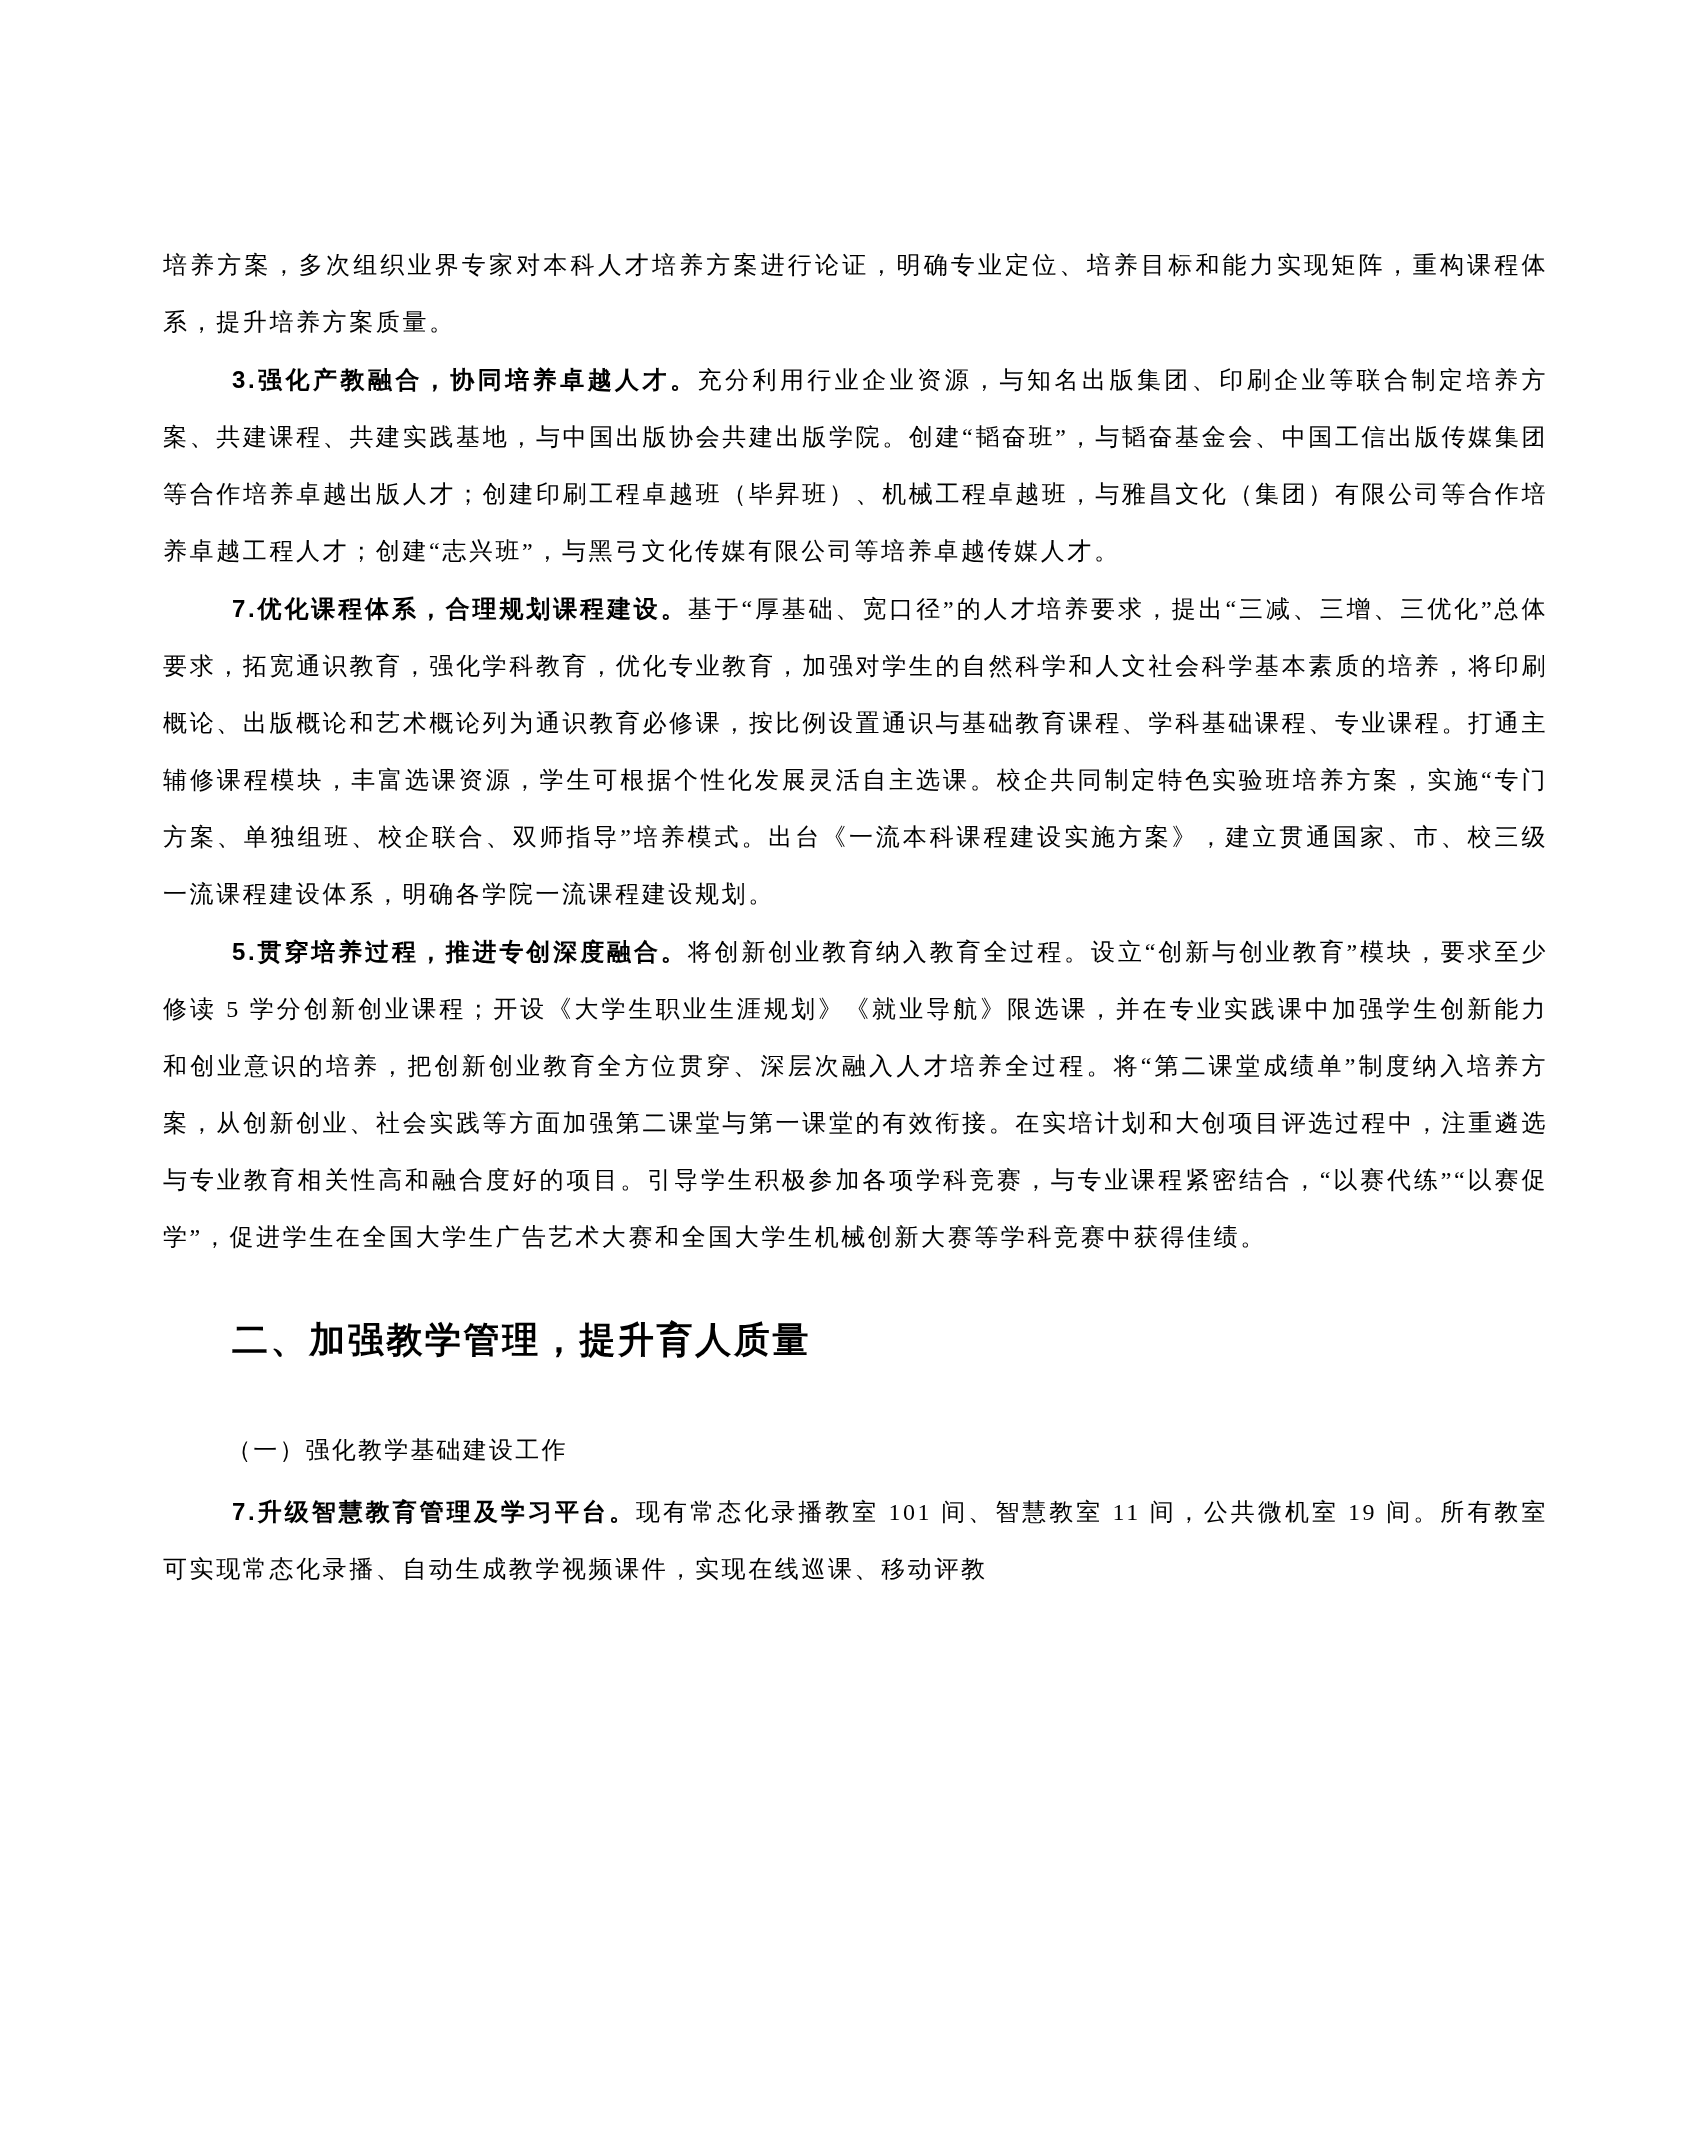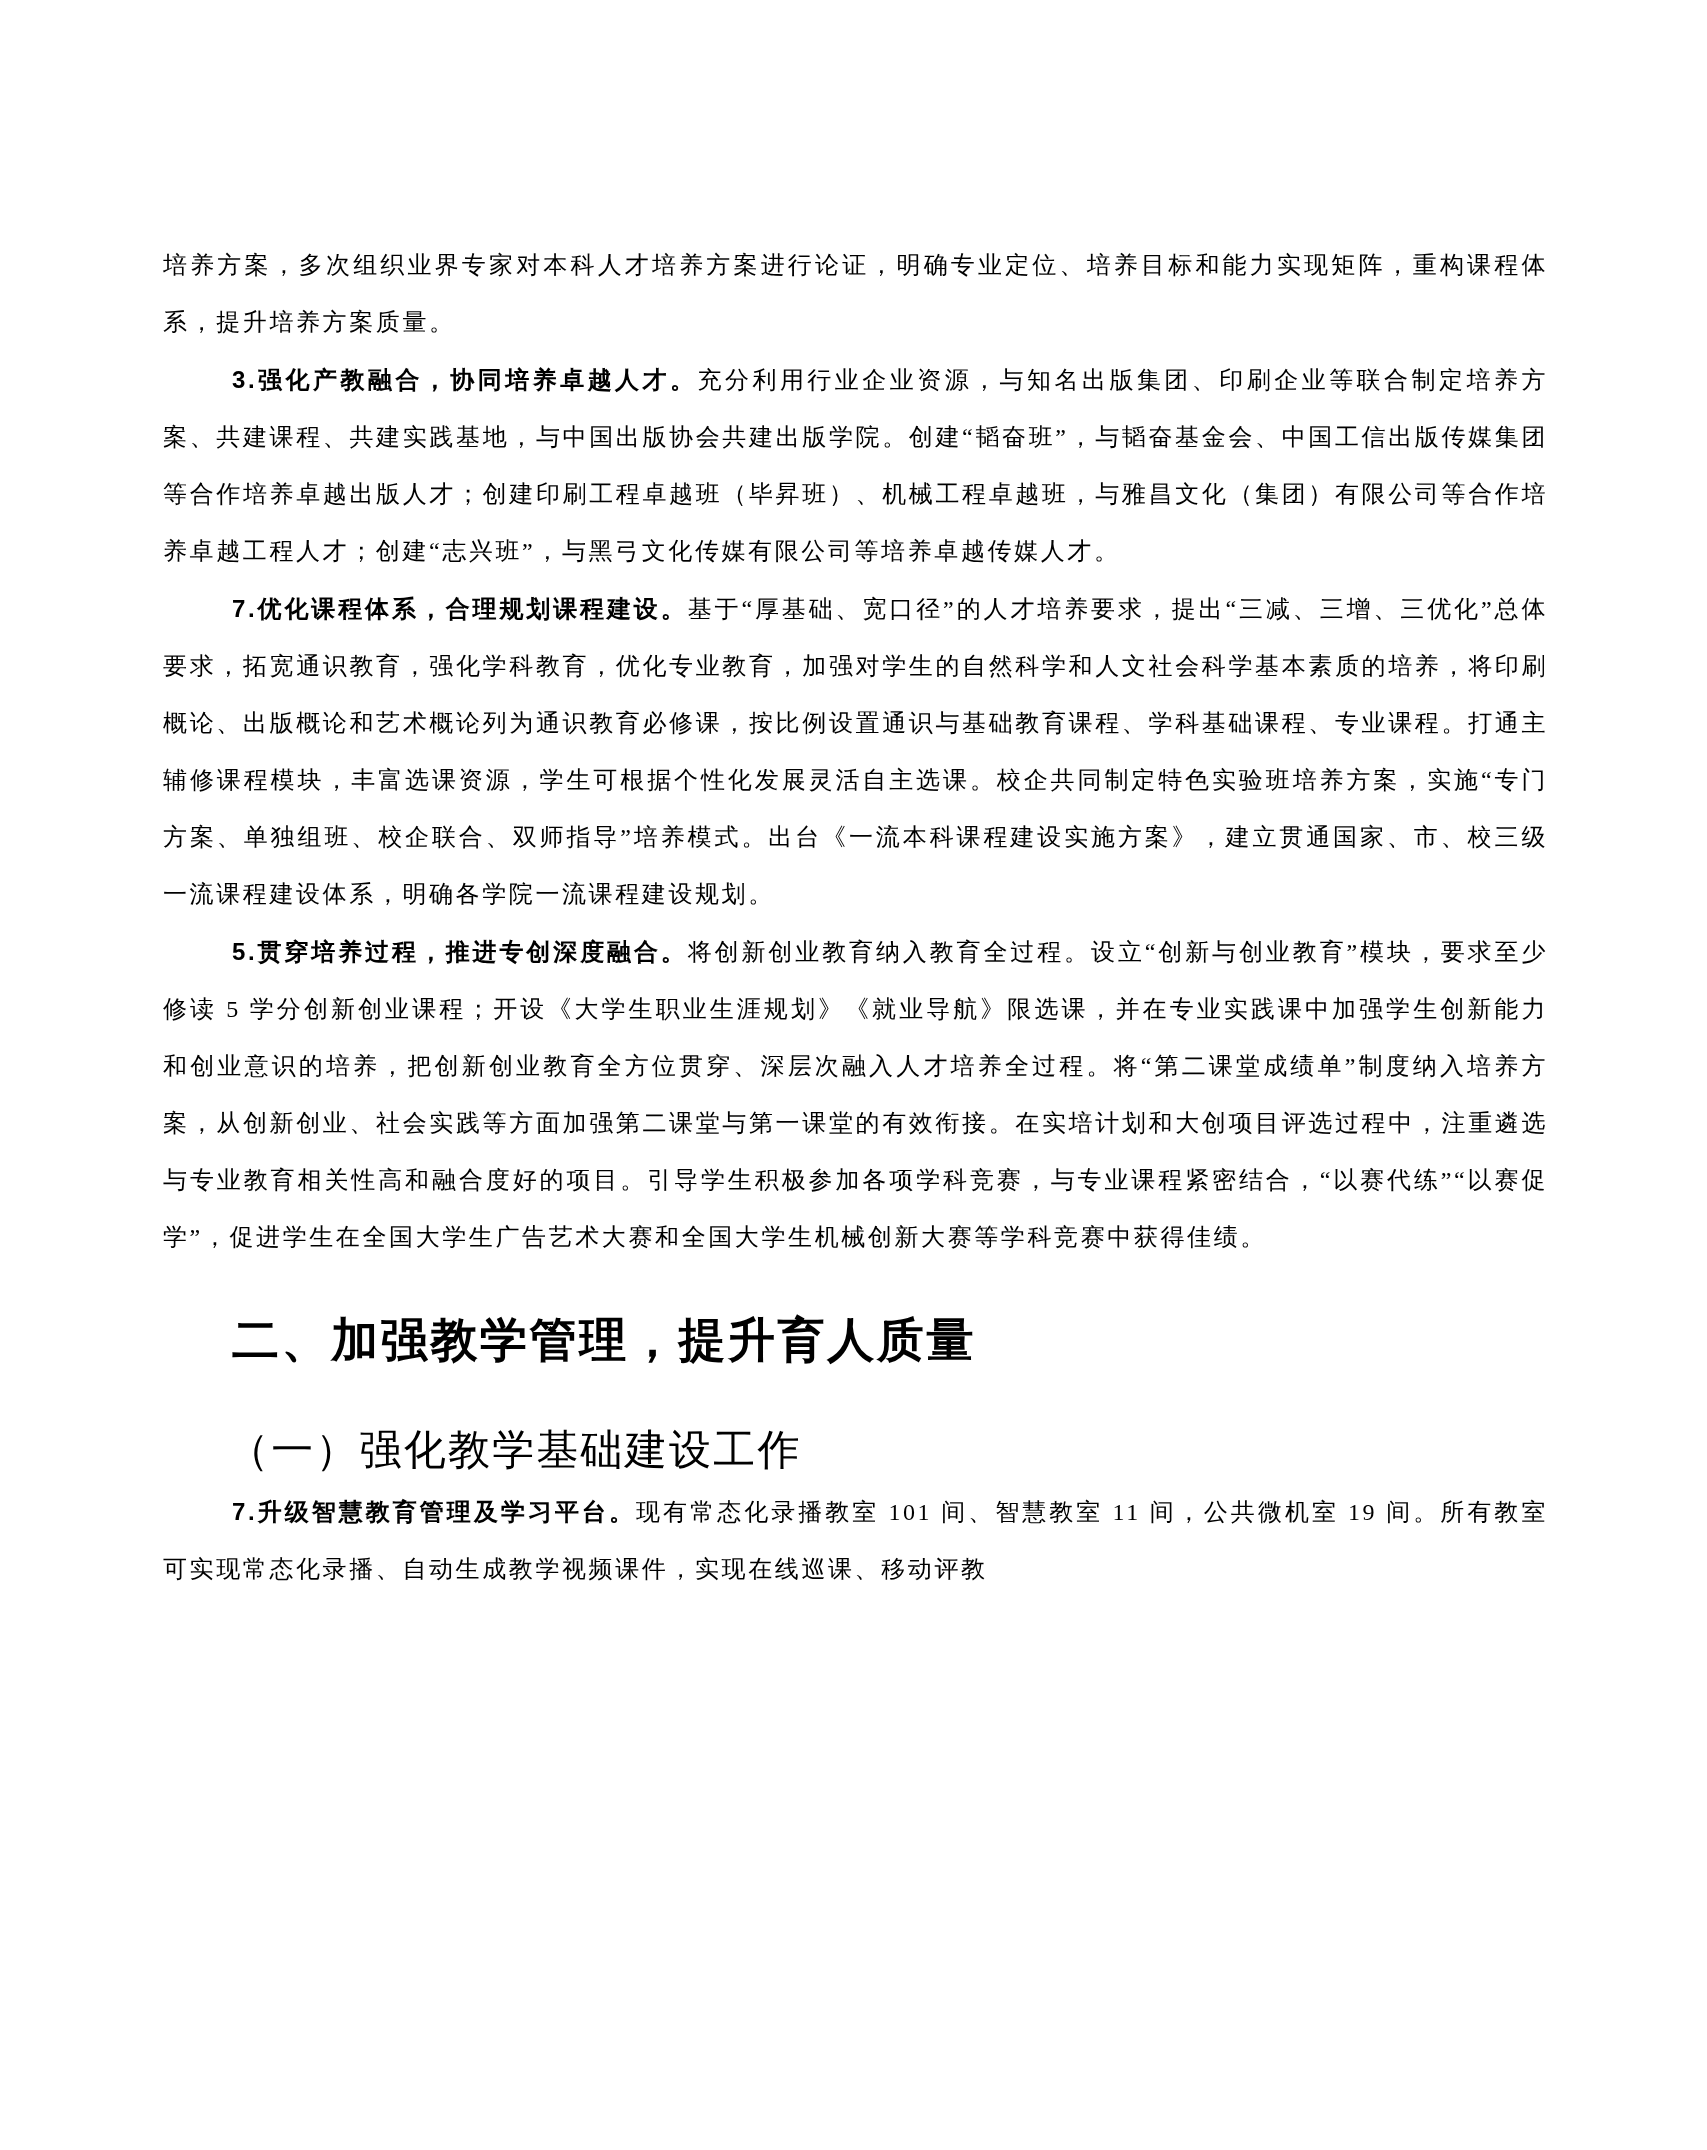--- a/index.html
+++ b/index.html
@@ -36,30 +36,30 @@
   }
   .lead {
     font-family: "Liberation Sans", "DejaVu Sans", sans-serif;
     font-weight: bold;
     margin-top: 48px;
   }
   .h1 {
     margin: 41px 0 0 0;
     font-family: "Liberation Sans", "DejaVu Sans", sans-serif;
     font-weight: bold;
-    font-size: 47px;
+    font-size: 36px;
     line-height: 65px;
     letter-spacing: 2.6px;
     text-indent: 69px;
   }
   .h2 {
     margin: 46px 0 0 0;
     font-family: "Liberation Serif", "DejaVu Serif", serif;
     font-weight: normal;
-    font-size: 42px;
+    font-size: 24px;
     line-height: 65px;
     letter-spacing: 2.2px;
     text-indent: 64px;
   }
   .first-after-heading {
     margin-top: 30.5px;
   }
 </style>
 </head>
 <body>

